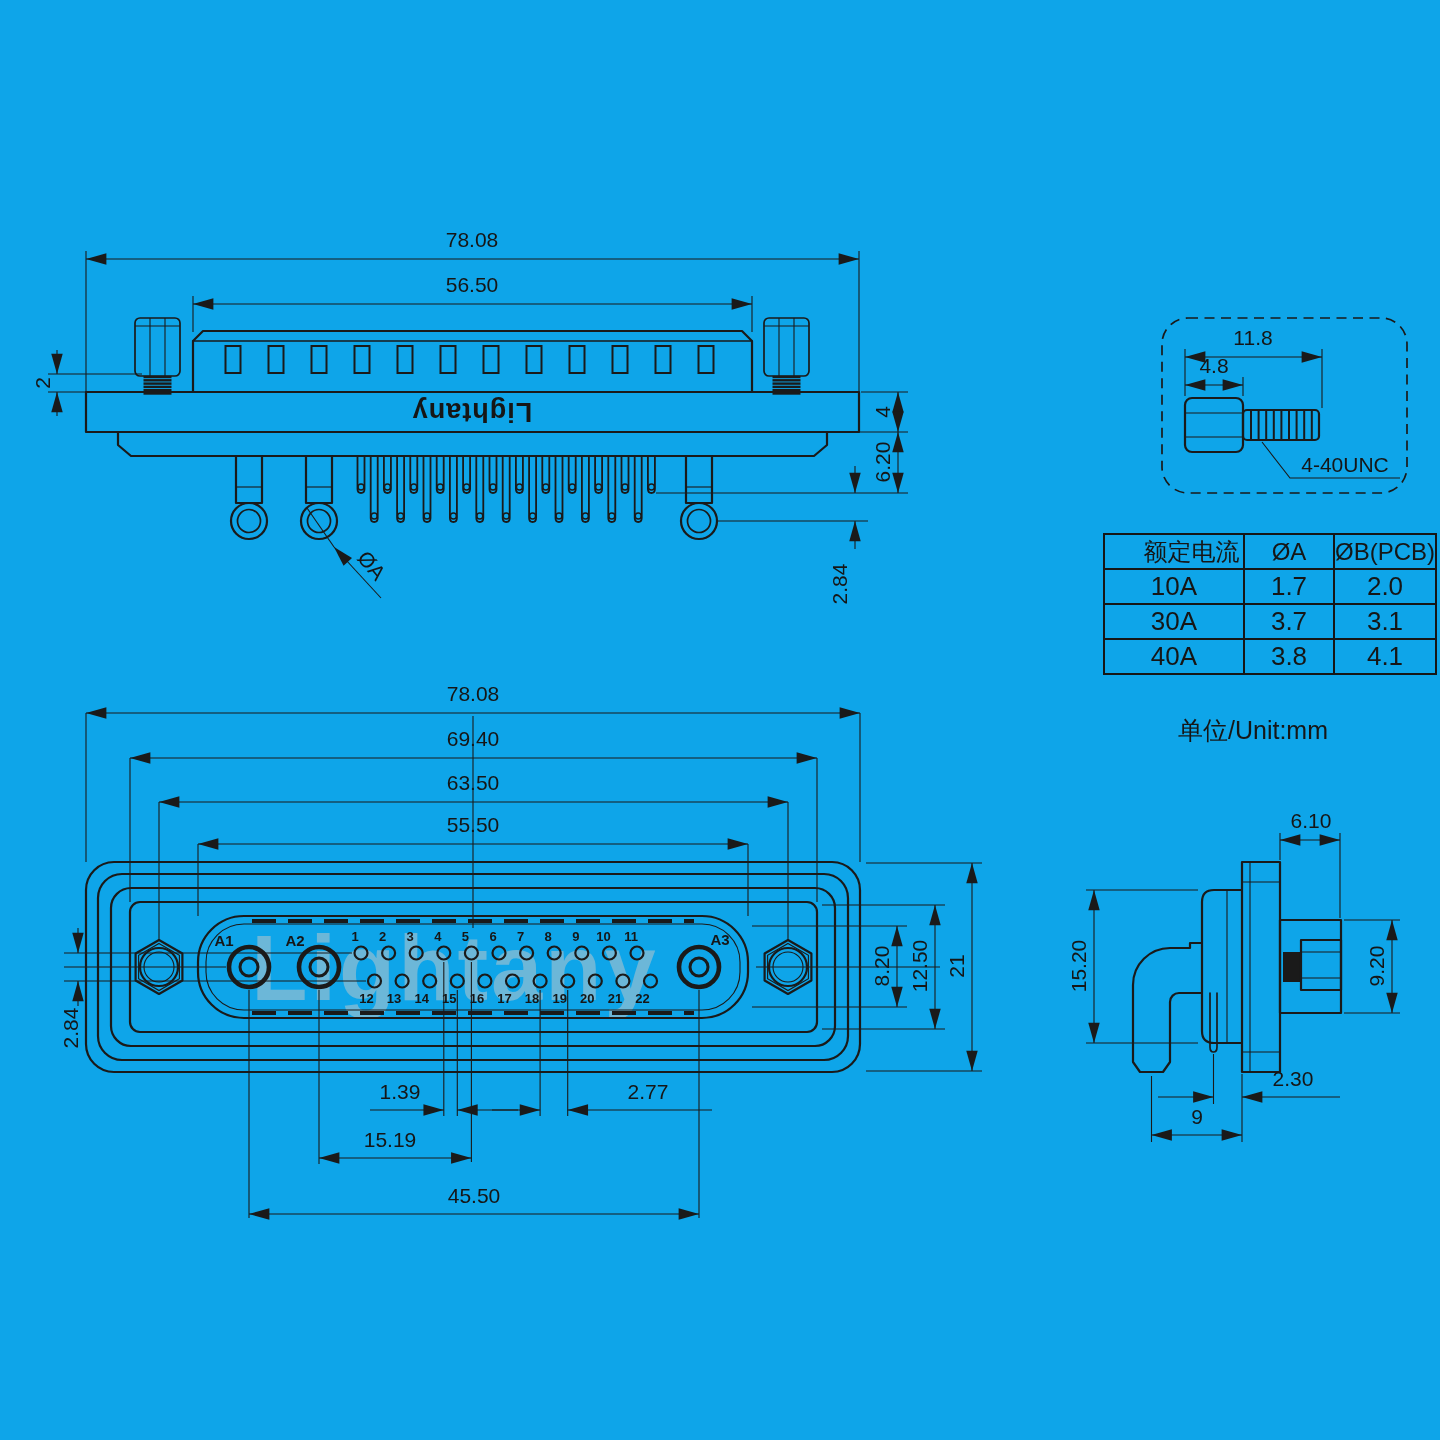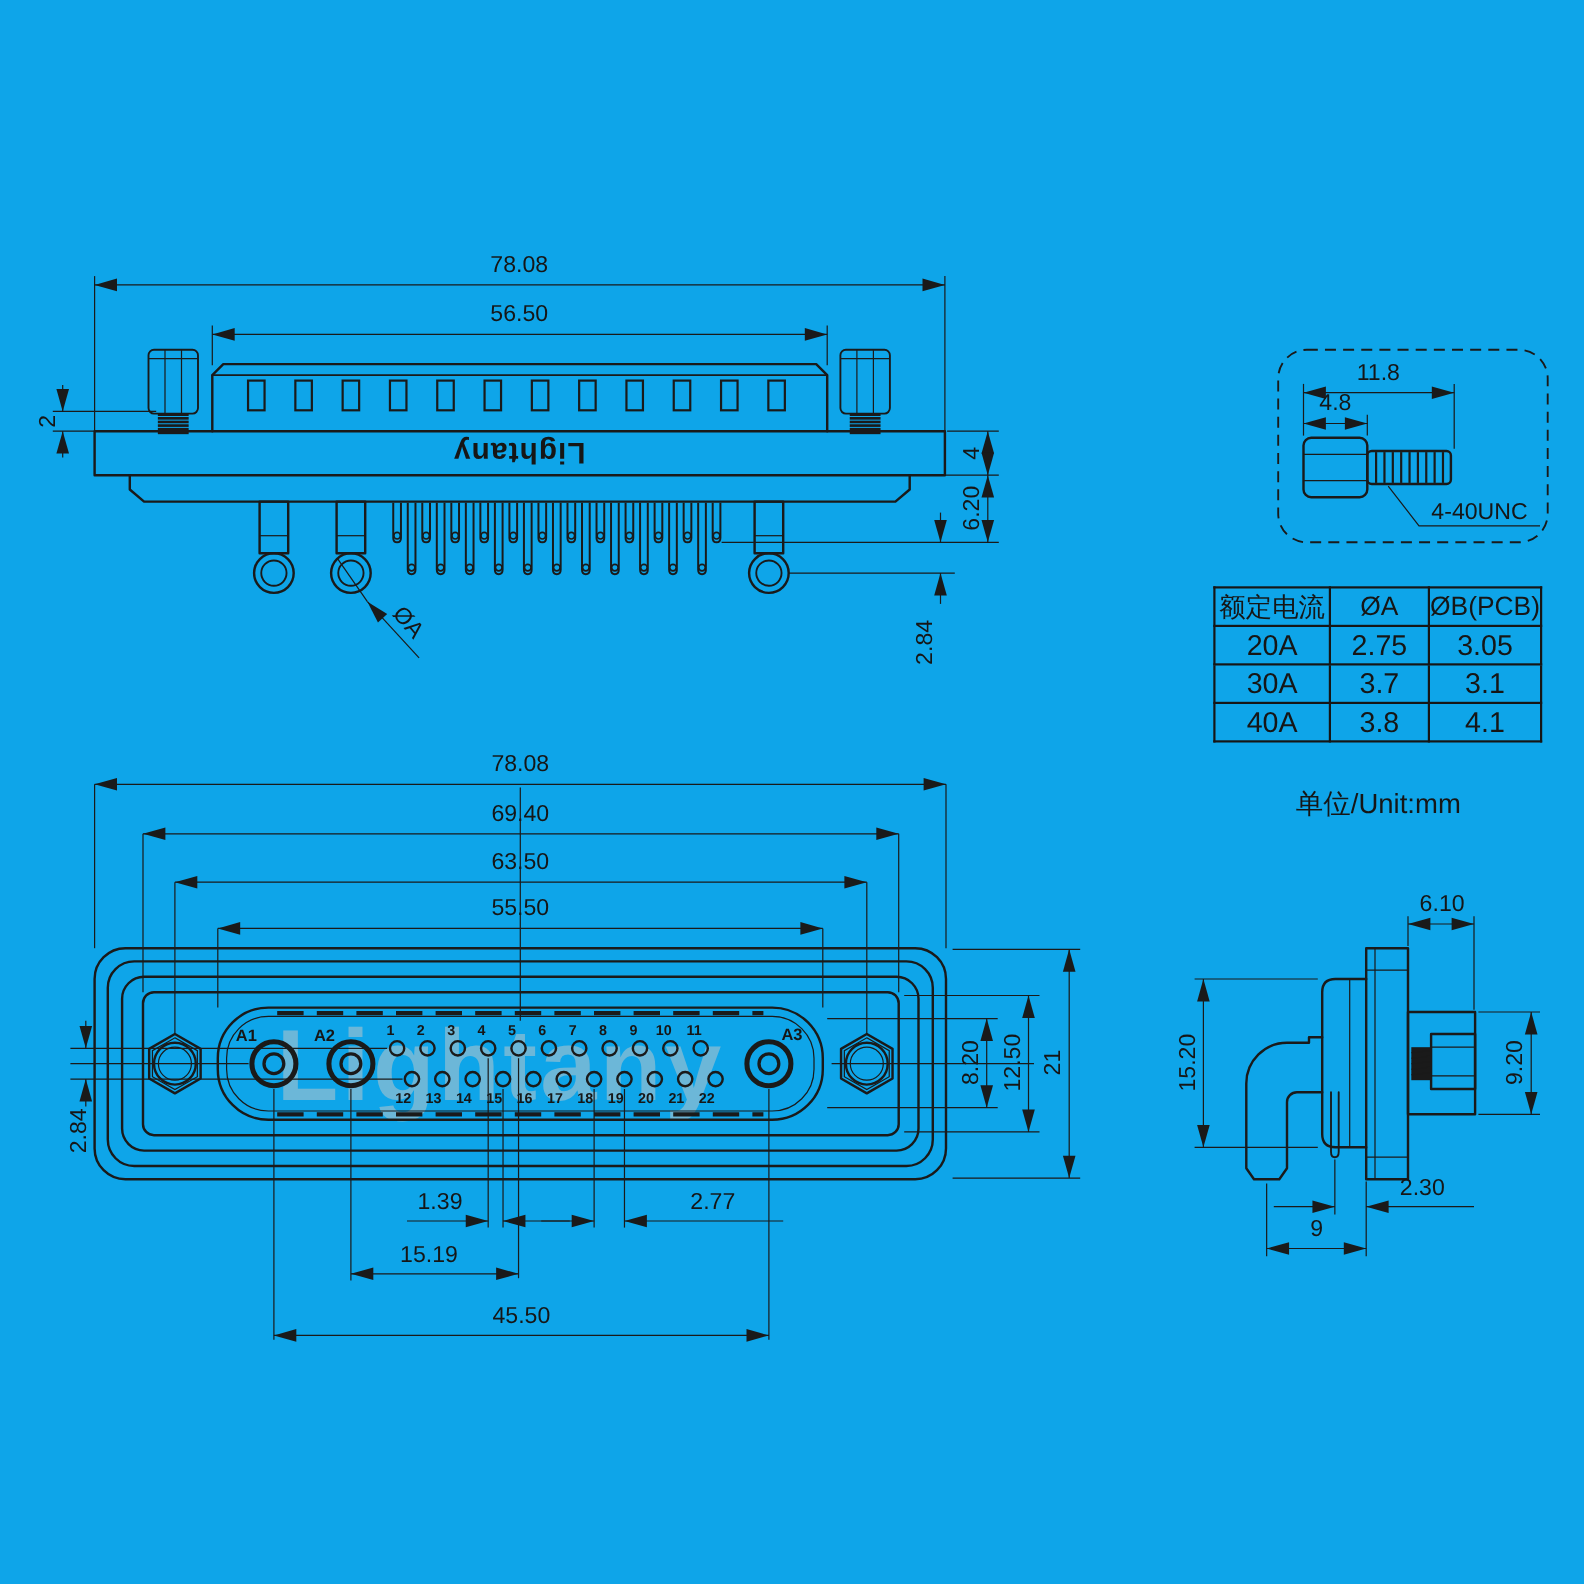--- a/index.html
+++ b/index.html
@@ -15,21 +15,21 @@
   text{fill:#161616;font-family:"Liberation Sans",sans-serif;}
   .d{font-size:21px;text-anchor:middle;}
   .pn{font-size:13px;font-weight:bold;text-anchor:middle;}
   .pa{font-size:15px;font-weight:bold;text-anchor:middle;}
   .logo{font-size:27px;font-weight:600;letter-spacing:1px;text-anchor:middle;}
   .wm{font-size:92px;font-weight:600;letter-spacing:3px;fill:#c9c9c9;opacity:.5;text-anchor:middle;}
   
   #spec-table{position:absolute;left:1103px;top:533px;border-collapse:collapse;background:transparent;}
   #spec-table td{border:2.2px solid #161616;text-align:center;vertical-align:middle;
                  font-size:26px;color:#161616;padding:0;height:33px;}
-  #spec-table td.c0{width:103px;}
+  #spec-table td.c0{width:103px;padding-left:35px;}
   #spec-table td.c1{width:88px;}
   #spec-table td.c2{width:97px;}
   #spec-table tr.hd td{font-size:24px;}
   #units-note{position:absolute;left:1103px;top:714px;width:300px;text-align:center;
               font-size:25px;color:#161616;}
 </style>
 </head>
 <body>
 
 <div id="stage">
@@ -433,23 +433,23 @@
 </svg>
 
 <table id="spec-table">
   <tbody>
         <tr class="hd">
     <td class="c0">额定电流</td>
     <td class="c1">ØA</td>
     <td class="c2">ØB(PCB)</td>
   </tr>
   <tr>
-    <td>20A</td>
-    <td>2.75</td>
-    <td>3.05</td>
+    <td>10A</td>
+    <td>1.7</td>
+    <td>2.0</td>
   </tr>
   <tr>
     <td>30A</td>
     <td>3.7</td>
     <td>3.1</td>
   </tr>
   <tr>
     <td>40A</td>
     <td>3.8</td>
     <td>4.1</td>

